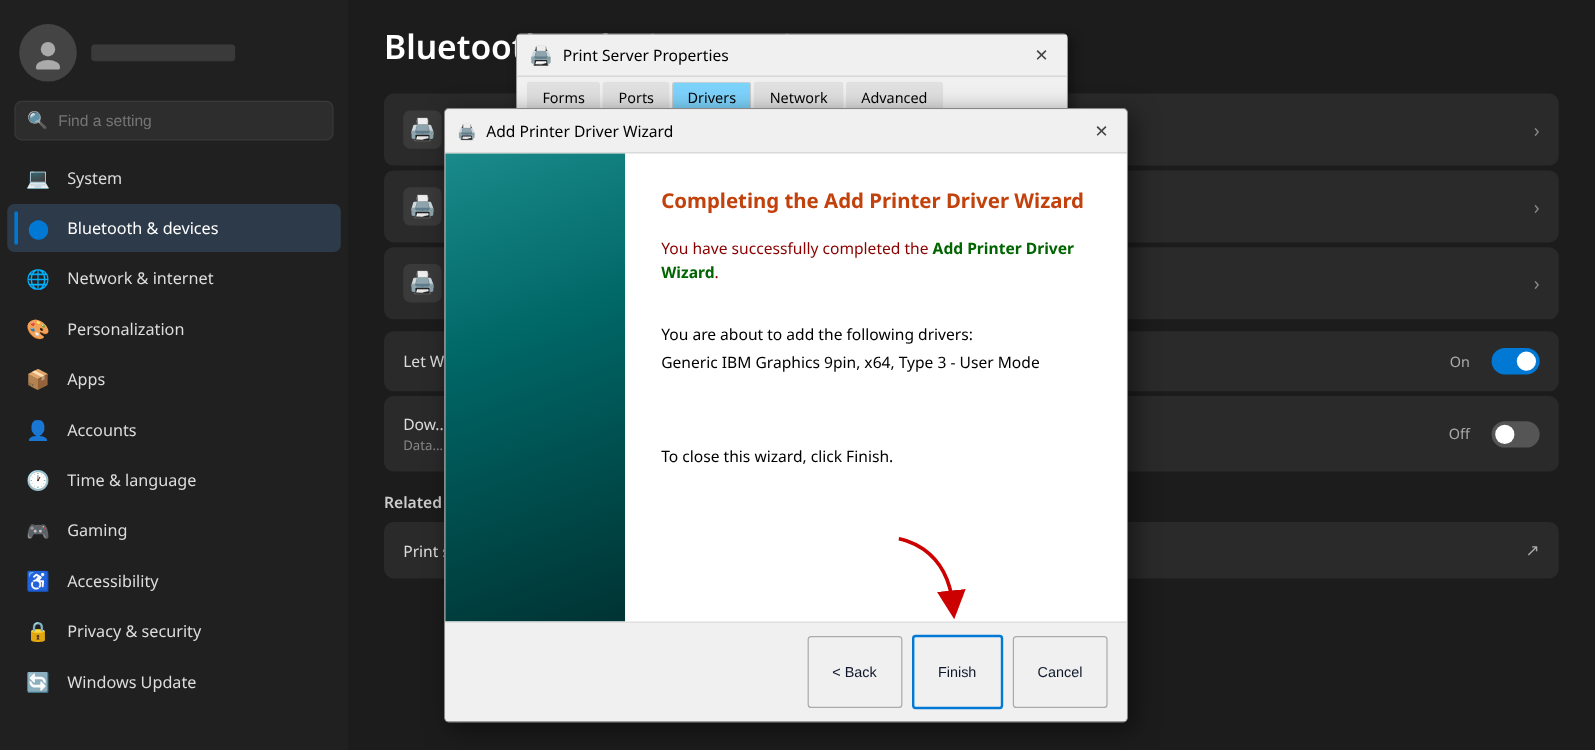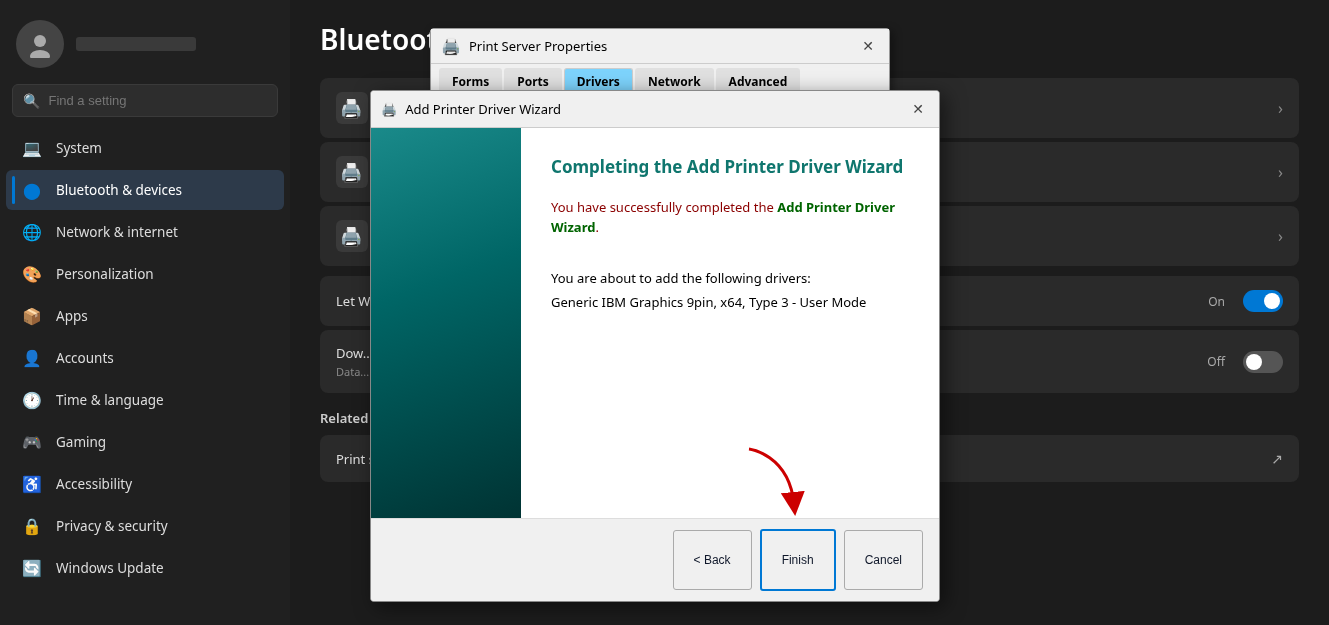--- a/index.html
+++ b/index.html
@@ -239,21 +239,20 @@
     }
     .dialog-tab {
       padding: 4px 12px;
       font-size: 12px;
       color: #000;
       cursor: pointer;
       border: 1px solid transparent;
       border-bottom: none;
       border-radius: 3px 3px 0 0;
       background: #e0e0e0;
-      font-weight: bold;
     }
     .dialog-tab.active {
       background: #7dd3fc;
       border-color: #ccc;
       border-bottom: 1px solid #fff;
       margin-bottom: -1px;
       z-index: 1;
     }
 
     .dialog-content {
@@ -322,21 +321,21 @@
       flex-shrink: 0;
     }
     .wizard-content {
       flex: 1;
       padding: 28px 30px 20px;
       background: #fff;
     }
     .wizard-title {
       font-size: 17px;
       font-weight: 700;
-      color: #0f766e;
+      color: #c2410c;
       margin-bottom: 20px;
       line-height: 1.3;
     }
     .wizard-success-text {
       font-size: 13px;
       color: #8B0000;
       margin-bottom: 32px;
       line-height: 1.5;
     }
     .wizard-success-text .highlight {
@@ -563,20 +562,21 @@
     <div class="wizard-content">
       <div class="wizard-title">Completing the Add Printer Driver Wizard</div>
 
       <div class="wizard-success-text">
         <span>You have successfully completed the </span><span class="highlight">Add Printer Driver Wizard</span><span>.</span>
       </div>
 
       <div class="wizard-info-text">You are about to add the following drivers:</div>
       <div class="wizard-driver-text">Generic IBM Graphics 9pin, x64, Type 3 - User Mode</div>
 
+      <div class="wizard-close-text">To close this wizard, click Finish.</div>
     </div>
   </div>
 
   <div class="wizard-footer">
 
     <svg width="90" height="80" viewBox="0 0 90 80" style="position:absolute;right:130px;top:-75px;pointer-events:none;">
       <defs>
         <marker id="arrowhead" markerWidth="8" markerHeight="8" refX="4" refY="4" orient="auto">
           <polygon points="0 0, 8 4, 0 8" fill="#cc0000"></polygon>
         </marker>

